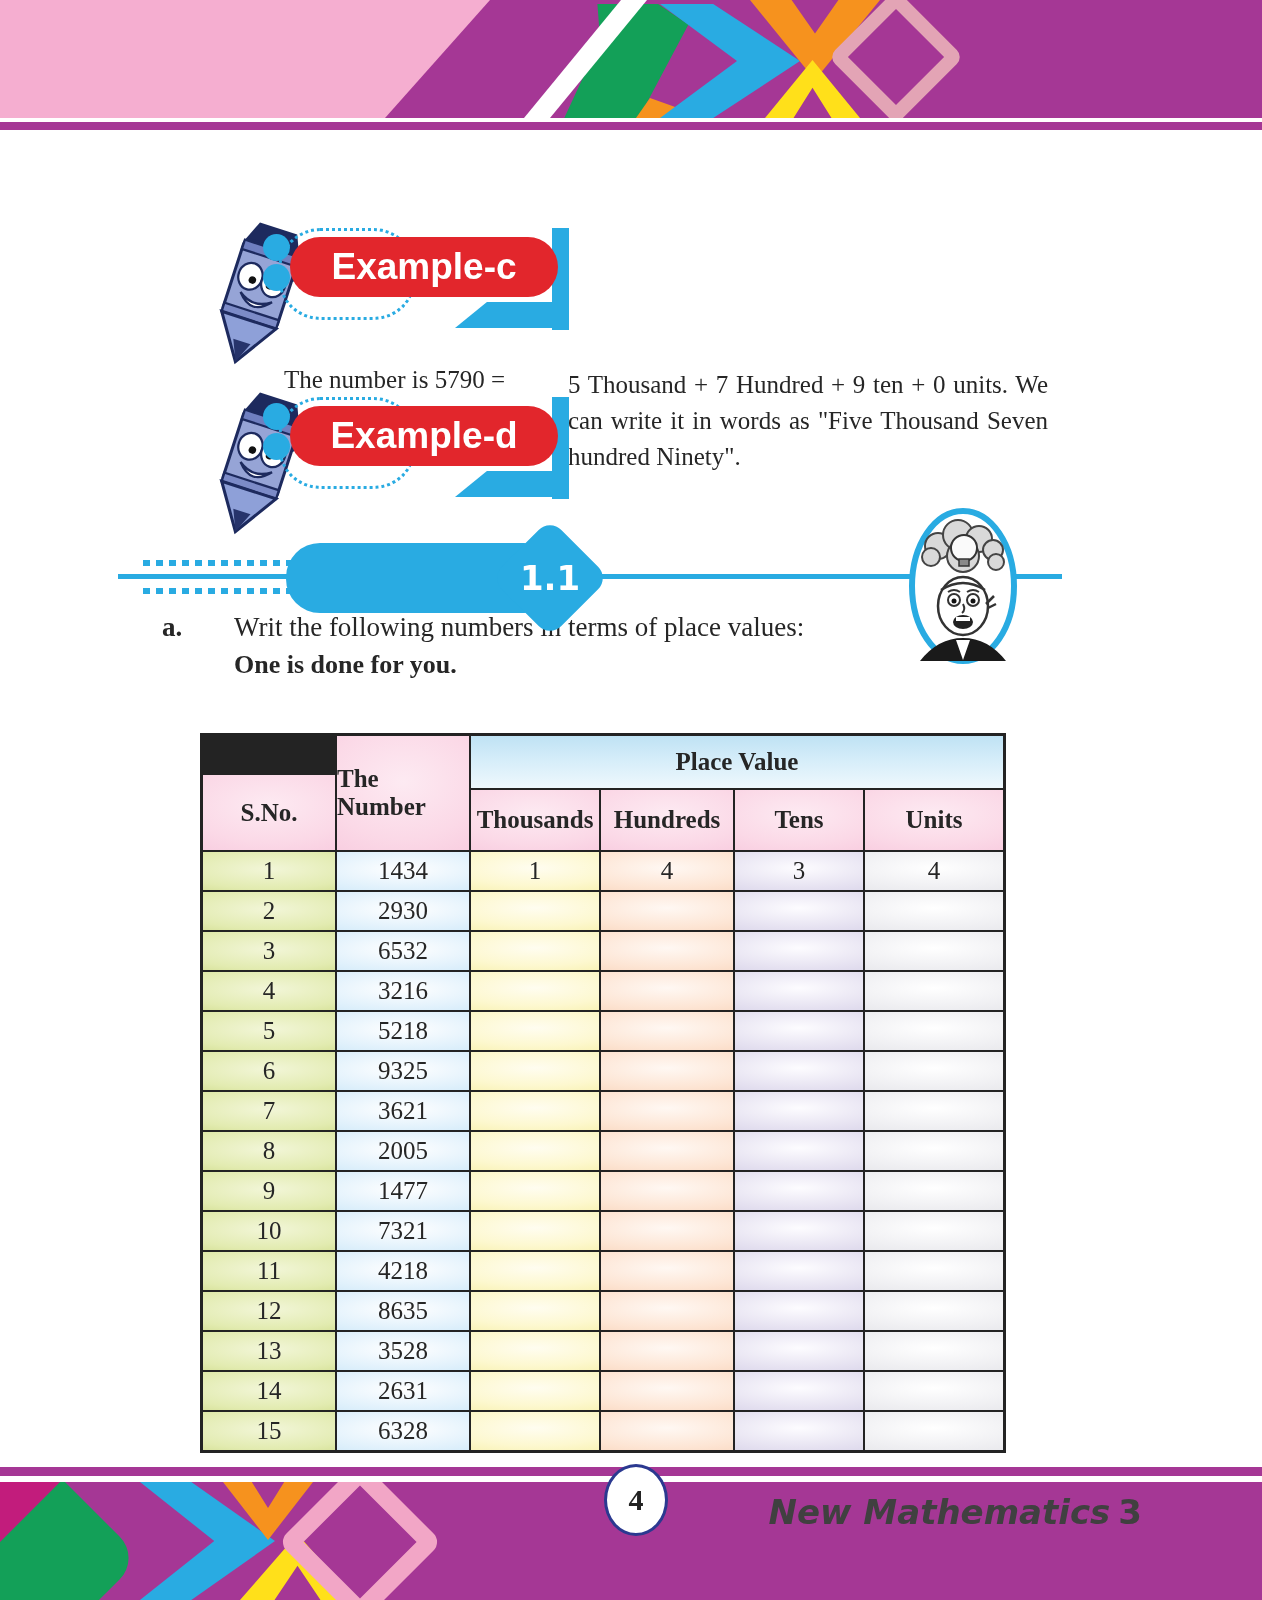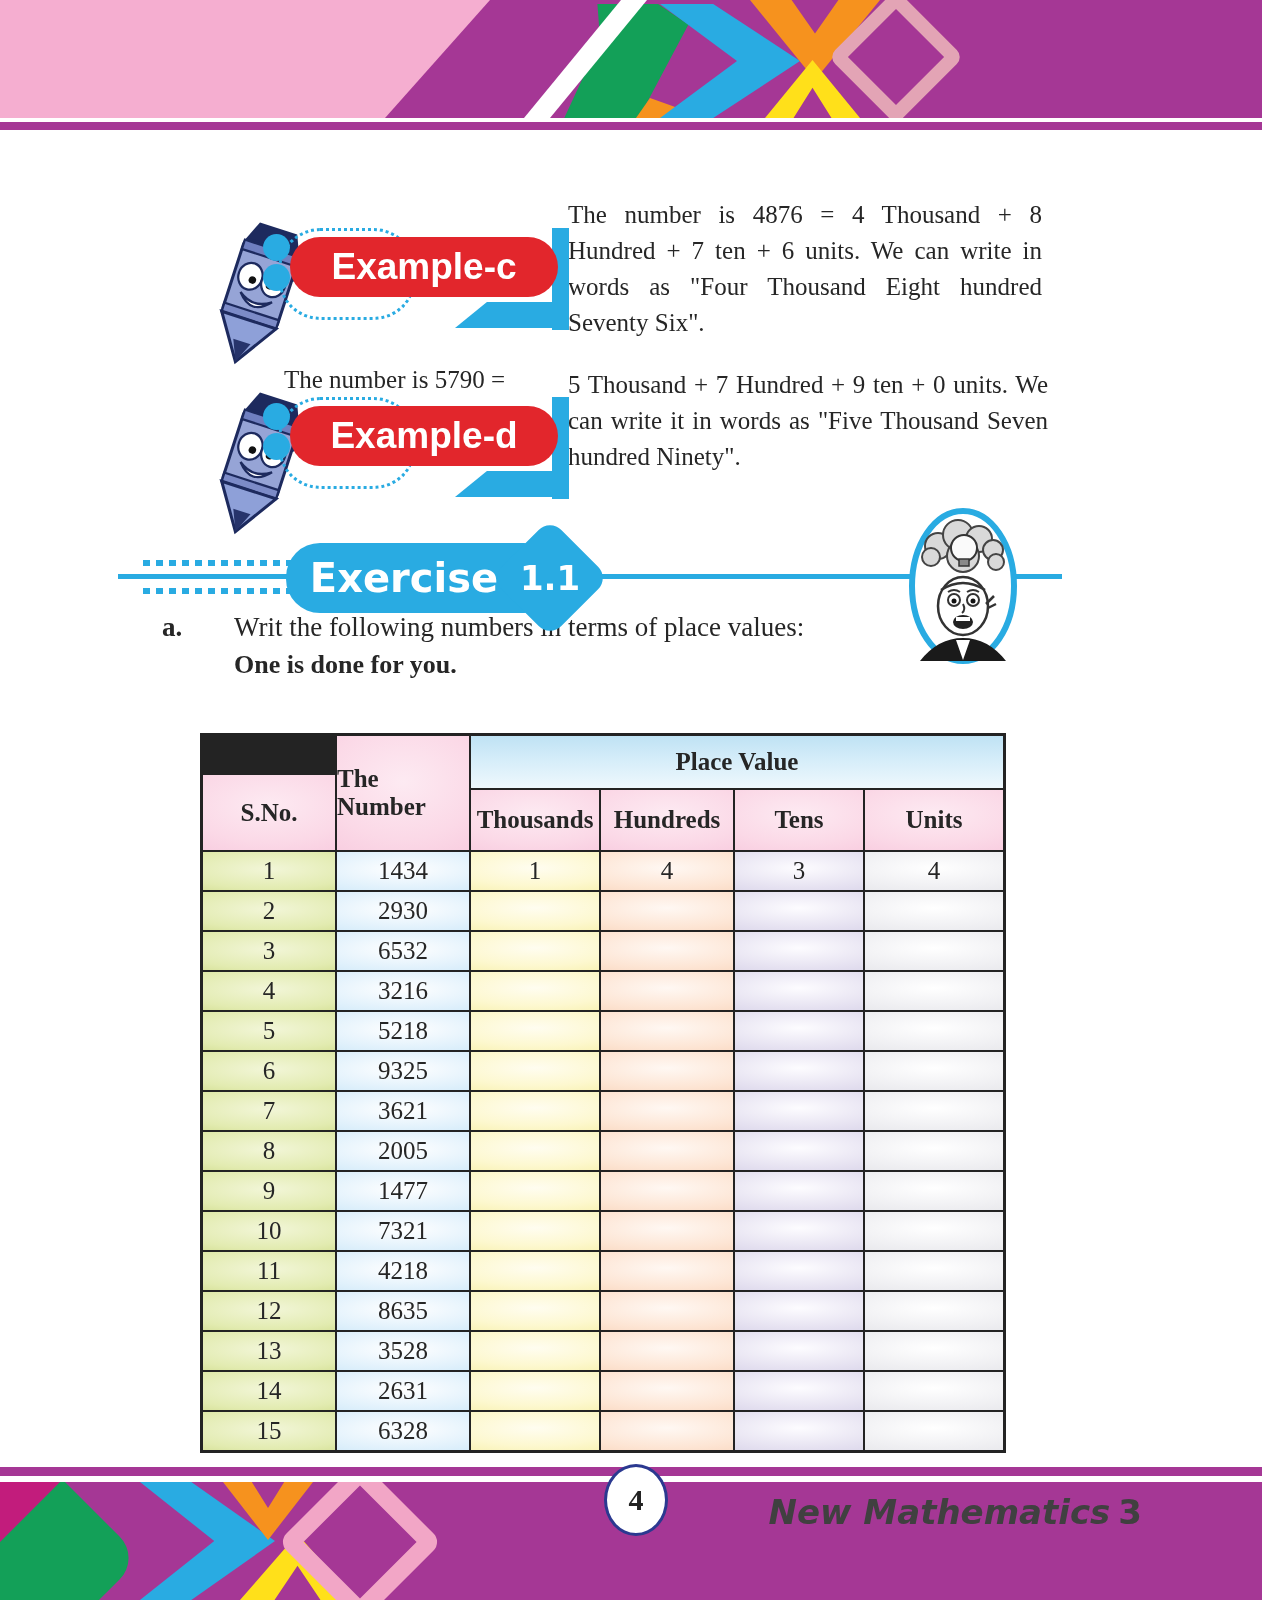--- a/index.html
+++ b/index.html
@@ -133,21 +133,20 @@
     </g>
   </svg>
   <div class="abs ribbon-v" style="left:552px;top:228px;height:102px;"></div>
   <div class="abs ribbon-h" style="left:455px;top:302px;width:114px;"></div>
   <div class="abs badge-dotted" style="left:278px;top:228px;width:132px;height:86px;"></div>
   <div class="abs badge-circle" style="left:263px;top:234px;"></div>
   <div class="abs badge-circle" style="left:263px;top:264px;"></div>
   <div class="abs badge-pill" style="left:290px;top:237px;width:268px;height:60px;">
     <span>Example-c</span>
   </div>
-  <div class="abs ex-text" style="left:568px;top:197px;width:474px;">The number is 4876 = 4 Thousand + 8 Hundred + 7 ten + 6 units. We can write in words as "Four Thousand Eight hundred Seventy Six".</div>
 
   <div class="abs ex-lead" style="left:284px;top:366px;">The number is 5790 =</div>
   <svg class="abs pencil" style="left:162px;top:386px;" viewBox="0 0 200 210">
     <g transform="rotate(18 100 105)">
       <path d="M74,12 L126,12 L138,40 L62,40 Z" fill="#1d2a5e"></path>
       <rect x="62" y="38" width="76" height="104" rx="8" fill="#96a4d6" stroke="#1d2a5e" stroke-width="4"></rect>
       <rect x="62" y="40" width="76" height="13" fill="#6f7fc0" stroke="#1d2a5e" stroke-width="3"></rect>
       <rect x="62" y="128" width="76" height="12" fill="#7c8bc7" stroke="#1d2a5e" stroke-width="3"></rect>
       <ellipse cx="84" cy="84" rx="16" ry="18" fill="#fff" stroke="#1d2a5e" stroke-width="3"></ellipse>
       <ellipse cx="116" cy="84" rx="16" ry="18" fill="#fff" stroke="#1d2a5e" stroke-width="3"></ellipse>
@@ -168,21 +167,20 @@
   <div class="abs badge-pill" style="left:290px;top:406px;width:268px;height:60px;">
     <span>Example-d</span>
   </div>
   <div class="abs ex-text" style="left:568px;top:367px;width:480px;">5 Thousand + 7 Hundred + 9 ten + 0 units. We can write it in words as "Five Thousand Seven hundred Ninety".</div>
 
   <div class="abs ex-dots" style="top:560px;"></div>
   <div class="abs ex-line"></div>
   <div class="abs ex-dots" style="top:588px;"></div>
   <div class="abs ex-pill"></div>
   <div class="abs ex-diamond"></div>
-  <div class="abs ex-word">Exercise</div>
   <div class="abs ex-num">1.1</div>
 
   <svg class="abs man-icon" width="110" height="160" viewBox="0 0 110 160">
     <ellipse cx="55" cy="82" rx="51" ry="75" fill="#fff" stroke="#29ABE2" stroke-width="6"></ellipse>
     <g fill="#d9d9d9" stroke="#444" stroke-width="2">
       <circle cx="30" cy="42" r="13"></circle>
         <circle cx="50" cy="31" r="15"></circle>
       <circle cx="71" cy="35" r="13"></circle>
         <circle cx="85" cy="46" r="10"></circle>
       <circle cx="23" cy="53" r="9"></circle>

